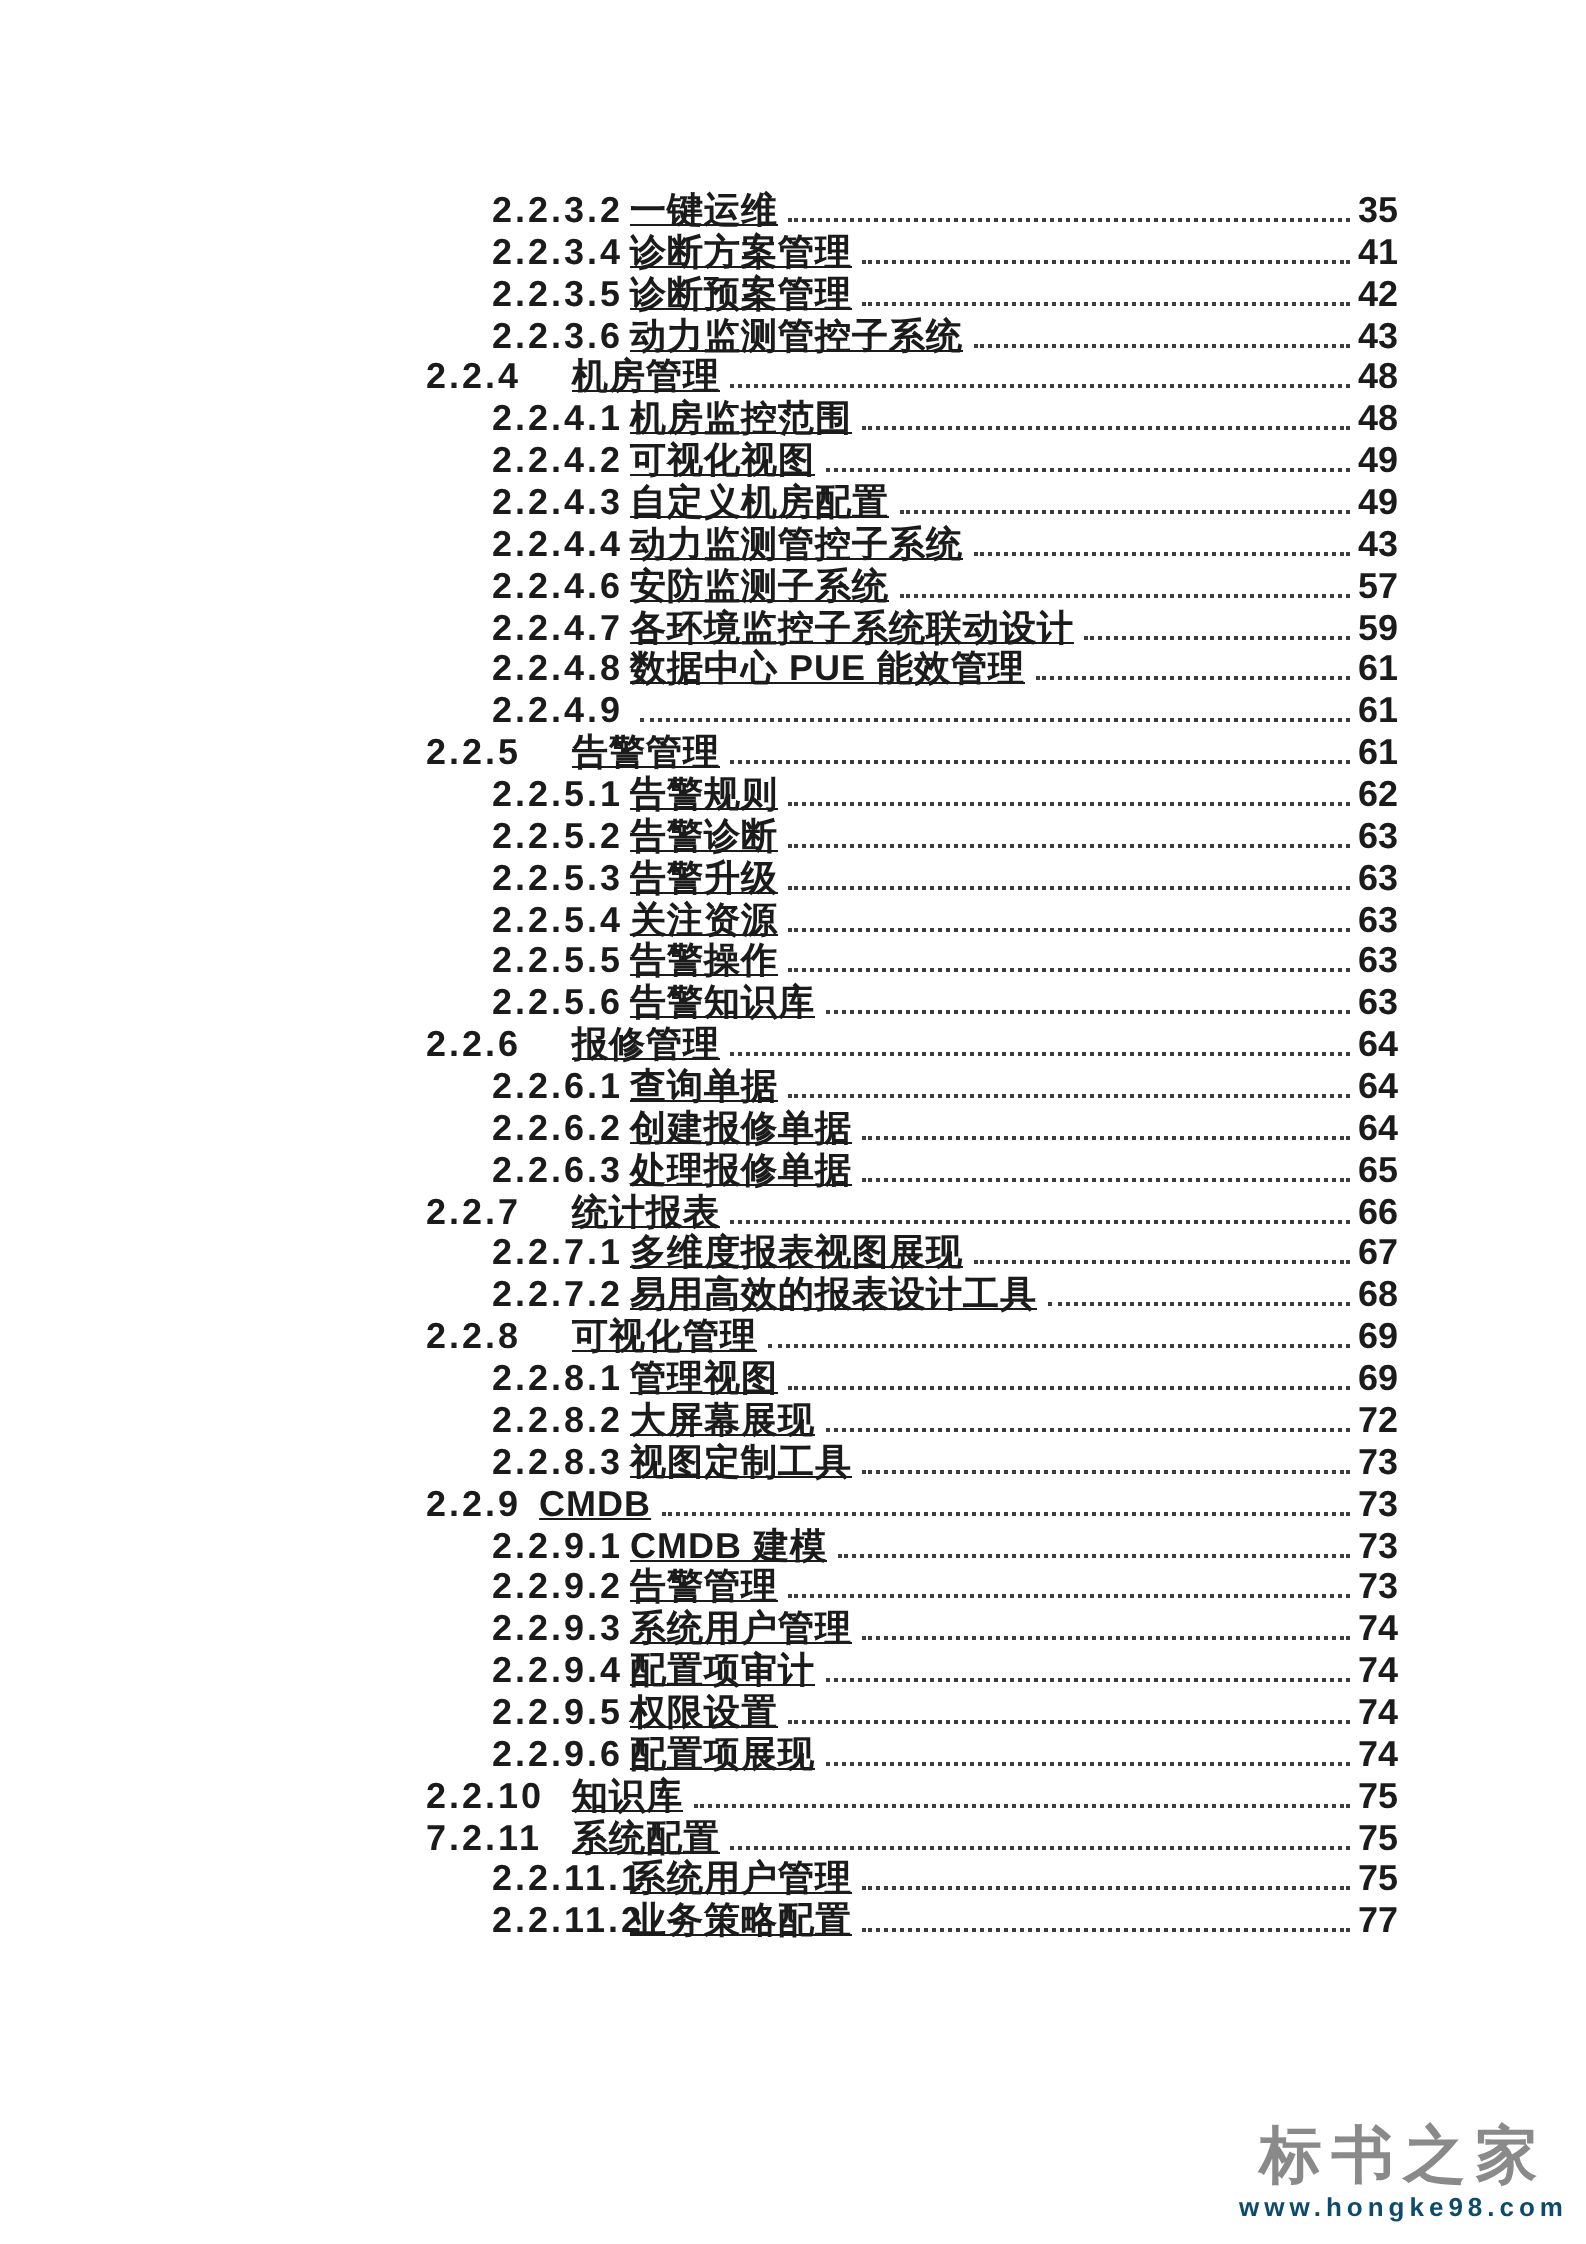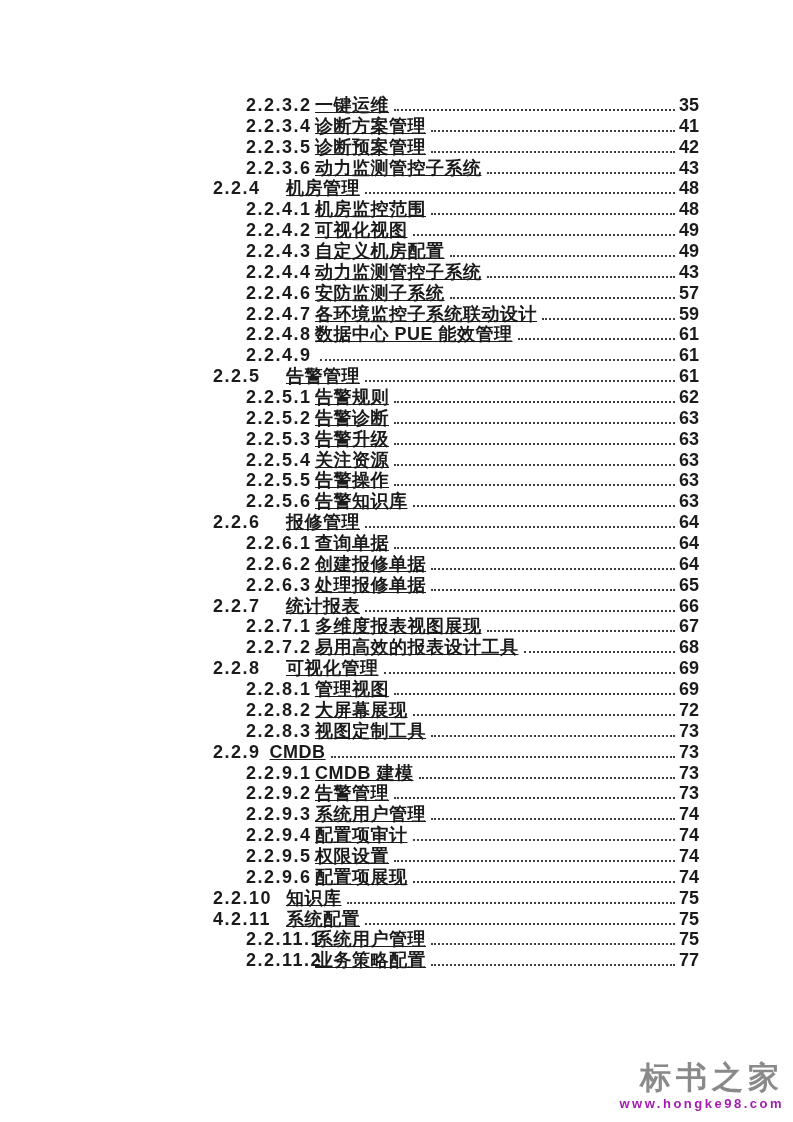--- a/index.html
+++ b/index.html
@@ -53,21 +53,21 @@
   }
   .pg {
     flex: 0 0 auto;
     min-width: 18px;
     text-align: center;
   }
   .watermark {
     position: absolute;
     right: 9px;
     bottom: 12px;
-    text-align: right;
+    text-align: center;
     line-height: 1;
   }
   .wm-logo {
     font-size: 31px;
     font-weight: bold;
     letter-spacing: 5px;
     color: #8a8a8a;
   }
   .wm-url {
     margin-top: 4px;
@@ -351,21 +351,21 @@
   </div>
 
   <div class="row l3">
     <span class="num">2.2.10</span>
     <span class="title">知识库</span>
     <span class="leader"></span>
     <span class="pg">75</span>
   </div>
 
   <div class="row l3">
-    <span class="num">4.2.11</span>
+    <span class="num">7.2.11</span>
     <span class="title">系统配置</span>
     <span class="leader"></span>
     <span class="pg">75</span>
   </div>
 
   <div class="row l4">
     <span class="num">2.2.11.1</span>
     <span class="title">系统用户管理</span>
     <span class="leader"></span>
     <span class="pg">75</span>
@@ -374,16 +374,16 @@
   <div class="row l4">
     <span class="num">2.2.11.2</span>
     <span class="title">业务策略配置</span>
     <span class="leader"></span>
     <span class="pg">77</span>
   </div>
 </div>
 
   <div class="watermark">
     <div class="wm-logo" style="color: rgb(138, 138, 138);">标书之家</div>
-    <div class="wm-url" style="color: #a21caf;">www.hongke98.com</div>
+    <div class="wm-url" style="color: #0c4a6e;">www.hongke98.com</div>
   </div>
 
 </div>
 
 </body></html>

